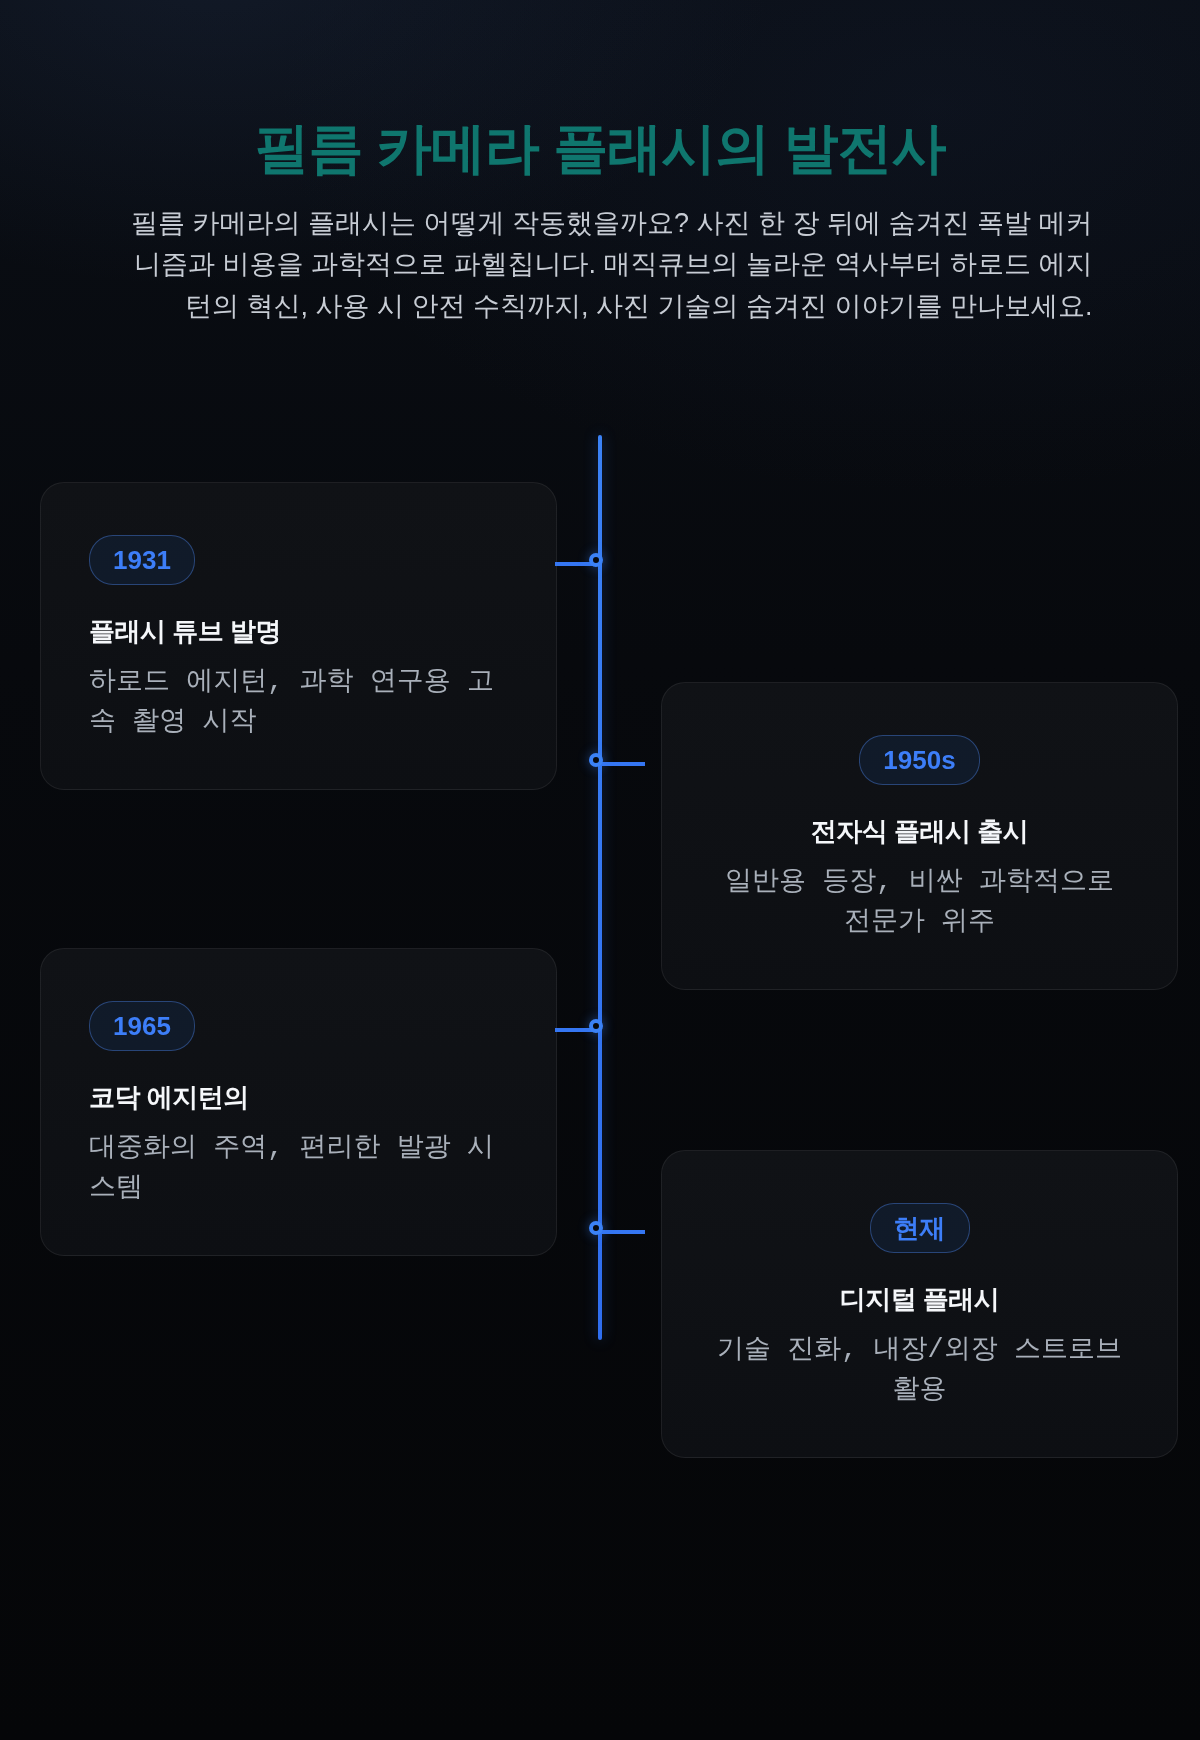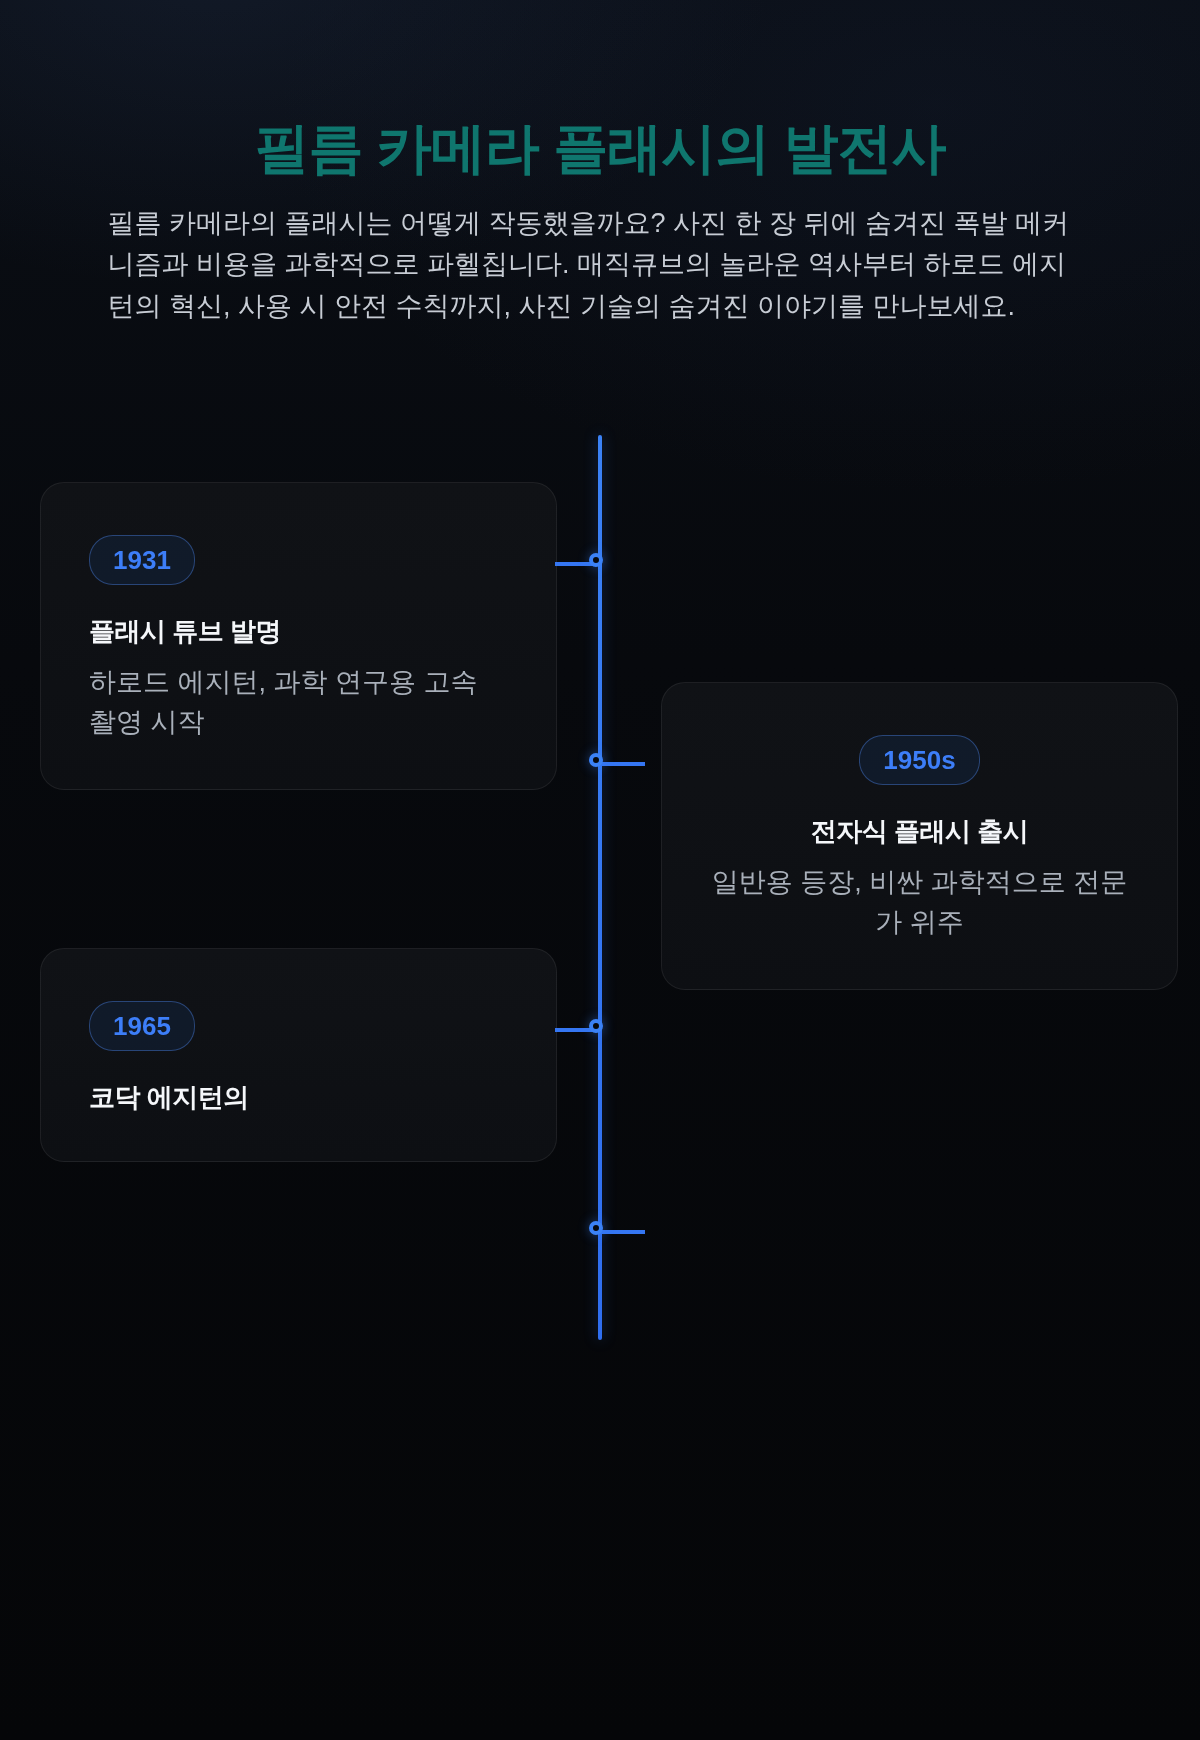--- a/index.html
+++ b/index.html
@@ -24,21 +24,21 @@
     font-weight: 800;
     letter-spacing: -1px;
     color: #0f766e;
   }
 
   .page-subtitle {
     position: absolute;
     top: 203px; left: 50%;
     transform: translateX(-50%);
     width: 985px;
-    text-align: left;
+    text-align: right;
     font-size: 27px;
     line-height: 1.53;
     color: #c7ccd4;
     word-break: normal;
     overflow-wrap: break-word;
   }
 
   
   .timeline-line {
     position: absolute;
@@ -100,20 +100,21 @@
     line-height: 1.3;
   }
 
   .card-desc {
     margin-top: 14px;
     font-size: 27px;
     line-height: 1.48;
     color: #a9b0ba;
     word-break: normal;
     overflow-wrap: break-word;
+    font-family: Liberation Mono, monospace;
   }
 </style>
 </head>
 <body>
 
 <div class="page">
 
   <h1 class="page-title">필름 카메라 플래시의 발전사</h1>
 
   <p class="page-subtitle">필름 카메라의 플래시는 어떻게 작동했을까요? 사진 한 장 뒤에 숨겨진 폭발 메커니즘과 비용을 과학적으로 파헬칩니다. 매직큐브의 놀라운 역사부터 하로드 에지턴의 혁신, 사용 시 안전 수칙까지, 사진 기술의 숨겨진 이야기를 만나보세요.</p>
@@ -140,16 +141,22 @@
 
   <article class="card right" style="top:682px;">
     <span class="badge">1950s</span>
     <h2 class="card-title">전자식 플래시 출시</h2>
     <p class="card-desc">일반용 등장, 비싼 과학적으로 전문가 위주</p>
   </article>
 
   <article class="card left" style="top:948px;">
     <span class="badge">1965</span>
     <h2 class="card-title">코닥 에지턴의</h2>
+    <p class="card-desc">대중화의 주역, 편리한 발광 시스템</p>
   </article>
 
+  <article class="card right" style="top:1150px;">
+    <span class="badge">현재</span>
+    <h2 class="card-title">디지털 플래시</h2>
+    <p class="card-desc">기술 진화, 내장/외장 스트로브 활용</p>
+  </article>
 
 </div>
 
 </body></html>

